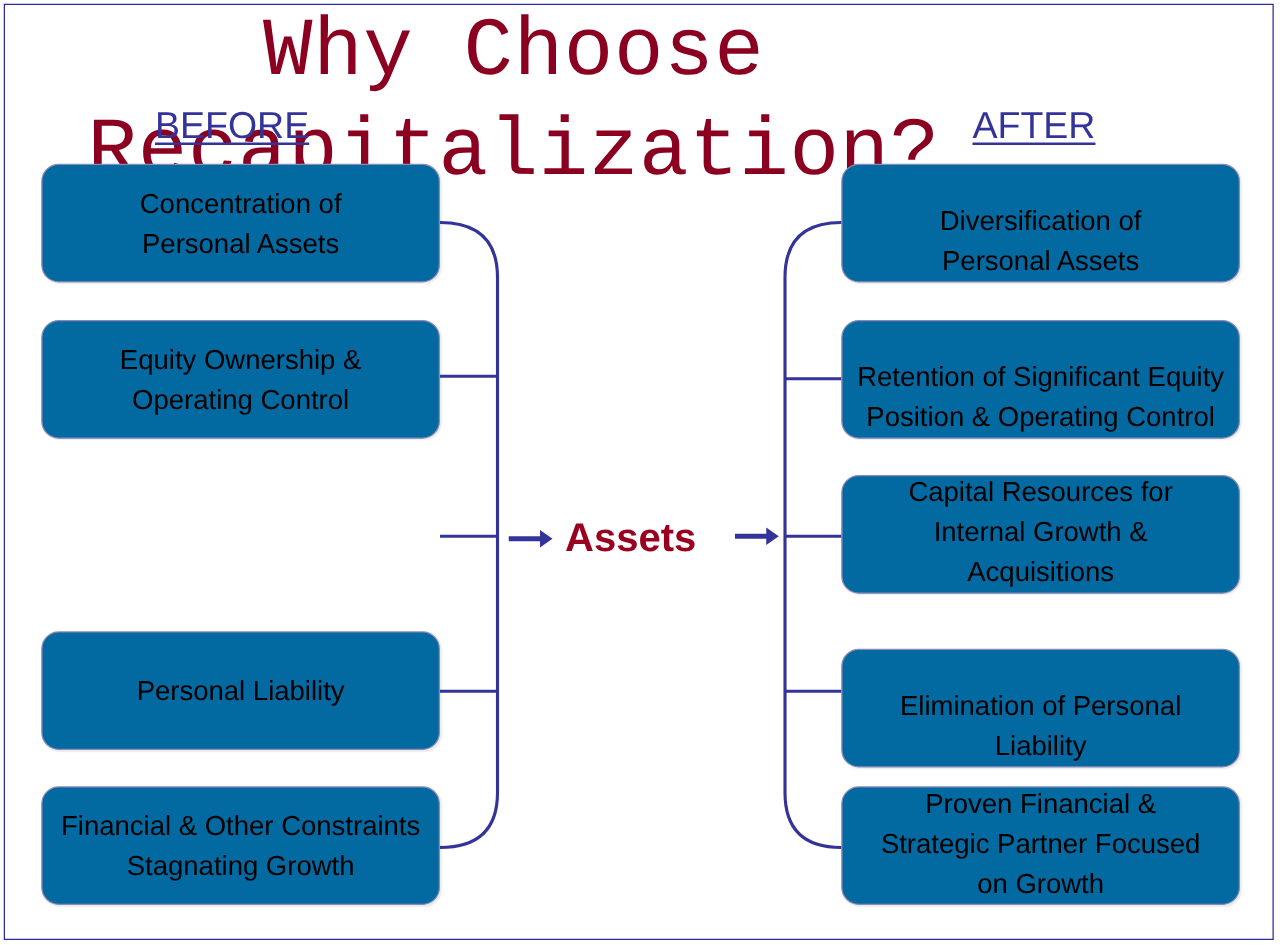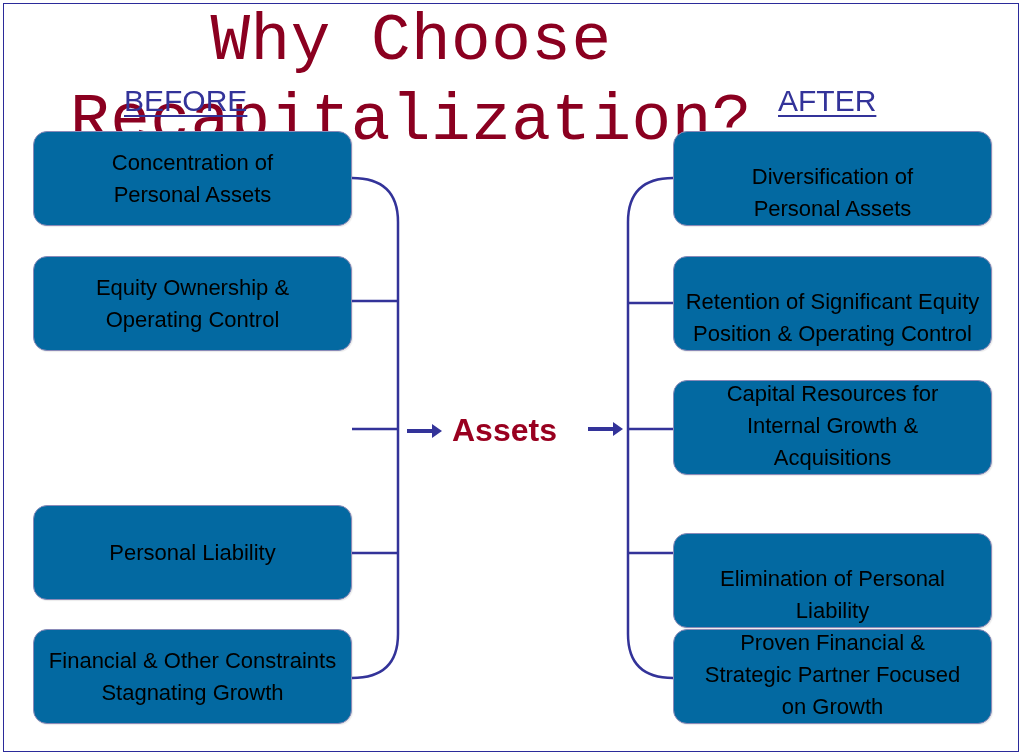--- a/index.html
+++ b/index.html
@@ -69,21 +69,21 @@
 
   <div class="box right" style="top:131px">
       <span style="width:230px">Diversification of Personal Assets</span>
     </div>
   <div class="box right" style="top:256px">
       <span style="width:300px">Retention of Significant Equity Position &amp; Operating Control</span>
     </div>
   <div class="box right" style="top:380px">
       <span style="width:280px">Capital Resources for Internal Growth &amp; Acquisitions</span>
     </div>
-  <div class="box right" style="top:533px">
+  <div class="box right" style="top:519px">
       <span style="width:290px">Elimination of Personal Liability</span>
     </div>
   <div class="box right" style="top:629px">
       <span style="width:260px">Proven Financial &amp; Strategic Partner Focused on Growth</span>
     </div>
 
   <svg id="connectors" width="1024" height="756">
     <g fill="none" stroke="#333399" stroke-width="2.5">
 
       <path d="M352,178 Q398,178 398,222 L398,634 Q398,678 352,678"></path>

